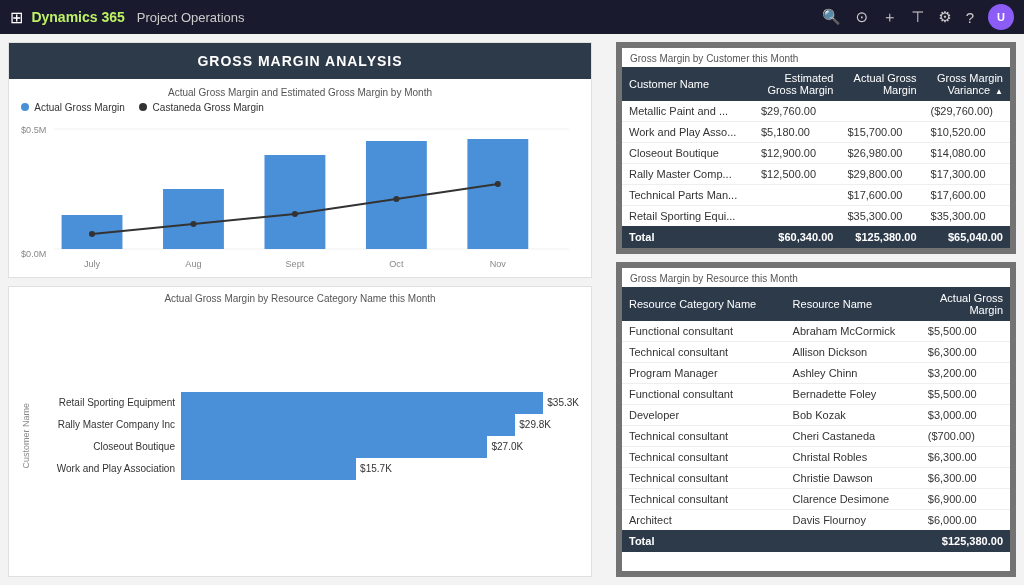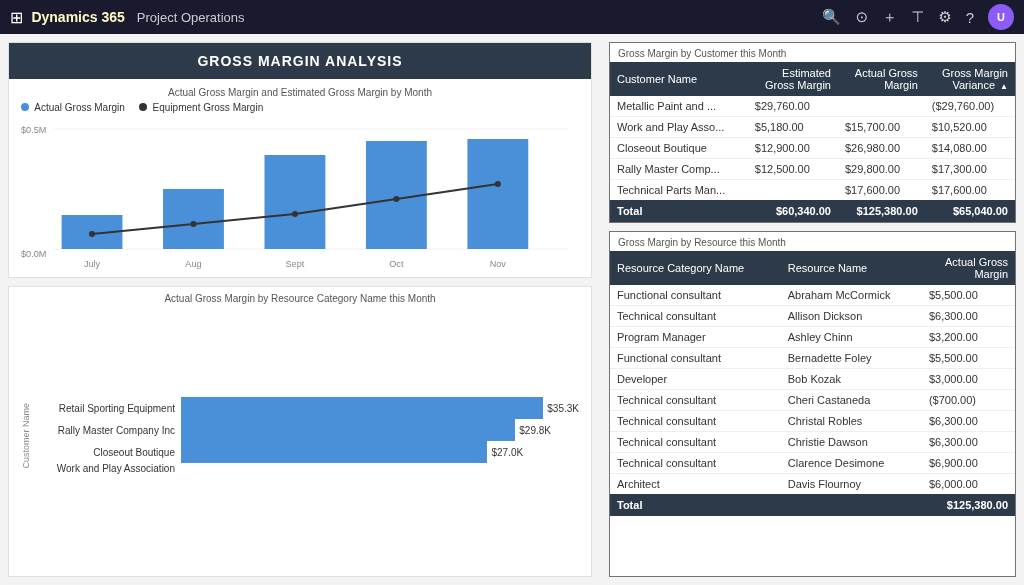--- a/index.html
+++ b/index.html
@@ -15,33 +15,33 @@
     
     .topnav {
       background: #1a1a2e;
       height: 34px;
       display: flex;
       align-items: center;
       padding: 0 10px;
       gap: 8px;
       color: white;
     }
-    .topnav-brand { font-size: 14px; font-weight: 600; color: #fef9c3; }
+    .topnav-brand { font-size: 14px; font-weight: 600; color: #bef264; }
     .topnav-app { font-size: 13px; color: #ccc; margin-left: 4px; }
     .topnav-spacer { flex: 1; }
     .topnav-icons { display: flex; gap: 14px; align-items: center; color: #ccc; font-size: 15px; }
     .topnav-icons span { cursor: pointer; }
     .avatar { width: 26px; height: 26px; border-radius: 50%; background: #8b5cf6; display: flex; align-items: center; justify-content: center; color: white; font-size: 11px; font-weight: bold; }
 
     
     .main-content {
       display: flex;
       height: calc(585px - 34px);
       background: #f3f3f3;
-      gap: 9px;
+      gap: 16px;
     }
 
     
     .left-panel {
       width: 600px;
       display: flex;
       flex-direction: column;
       padding: 8px;
       gap: 8px;
     }
@@ -165,21 +165,21 @@
     .hbar-value {
       font-size: 10px;
       color: #333;
       margin-left: 4px;
       white-space: nowrap;
     }
 
     
     .table-card {
       background: white;
-      border: 1px solid #737373;
+      border: 6px solid #737373;
     }
     .table-section-title {
       font-size: 10px;
       color: #555;
       padding: 5px 8px 3px;
     }
     .data-table {
       width: 100%;
       border-collapse: collapse;
       font-size: 11px;
@@ -262,21 +262,21 @@
       <div class="gma-header">GROSS MARGIN ANALYSIS</div>
       <div class="gma-body">
         <div class="chart-section-title">Actual Gross Margin and Estimated Gross Margin by Month</div>
         <div class="legend">
           <span>
             <span class="legend-dot" style="background:#4a90d9;"></span>
             <span>Actual Gross Margin</span>
           </span>
           <span>
             <span class="legend-dot" style="background:#333;"></span>
-            <span>Equipment Gross Margin</span>
+            <span>Castaneda Gross Margin</span>
           </span>
         </div>
 
         <div class="bar-chart-area">
           <svg viewBox="0 0 550 150" preserveAspectRatio="none" class="bar-chart-svg">
 
             <text x="0" y="14" font-size="9" fill="#888">$0.5M</text>
             <text x="0" y="138" font-size="9" fill="#888">$0.0M</text>
 
             <line x1="32" y1="10" x2="540" y2="10" stroke="#e0e0e0" stroke-width="0.5"></line>
@@ -328,20 +328,24 @@
   </div>
             <div class="hbar-row">
     <div class="hbar-label">Closeout Boutique</div>
     <div class="hbar-bar-container">
       <div class="hbar-bar" style="width:77%;"></div>
       <span class="hbar-value">$27.0K</span>
     </div>
   </div>
             <div class="hbar-row">
     <div class="hbar-label">Work and Play Association</div>
+    <div class="hbar-bar-container">
+      <div class="hbar-bar" style="width:44%;"></div>
+      <span class="hbar-value">$15.7K</span>
+    </div>
   </div>
           </div>
       </div>
     </div>
 
   </div>
 
   <div class="right-panel">
 
     <div class="table-card top-table-card">
@@ -379,20 +383,26 @@
     <td class="right">$12,500.00</td>
     <td class="right">$29,800.00</td>
     <td class="right">$17,300.00</td>
   </tr>
             <tr>
     <td>Technical Parts Man...</td>
     <td class="right"></td>
     <td class="right">$17,600.00</td>
     <td class="right">$17,600.00</td>
   </tr>
+            <tr>
+    <td>Retail Sporting Equi...</td>
+    <td class="right"></td>
+    <td class="right">$35,300.00</td>
+    <td class="right">$35,300.00</td>
+  </tr>
           </tbody>
         <tfoot>
           <tr>
             <td>Total</td>
             <td class="right">$60,340.00</td>
             <td class="right">$125,380.00</td>
             <td class="right">$65,040.00</td>
           </tr>
         </tfoot>
       </table>

